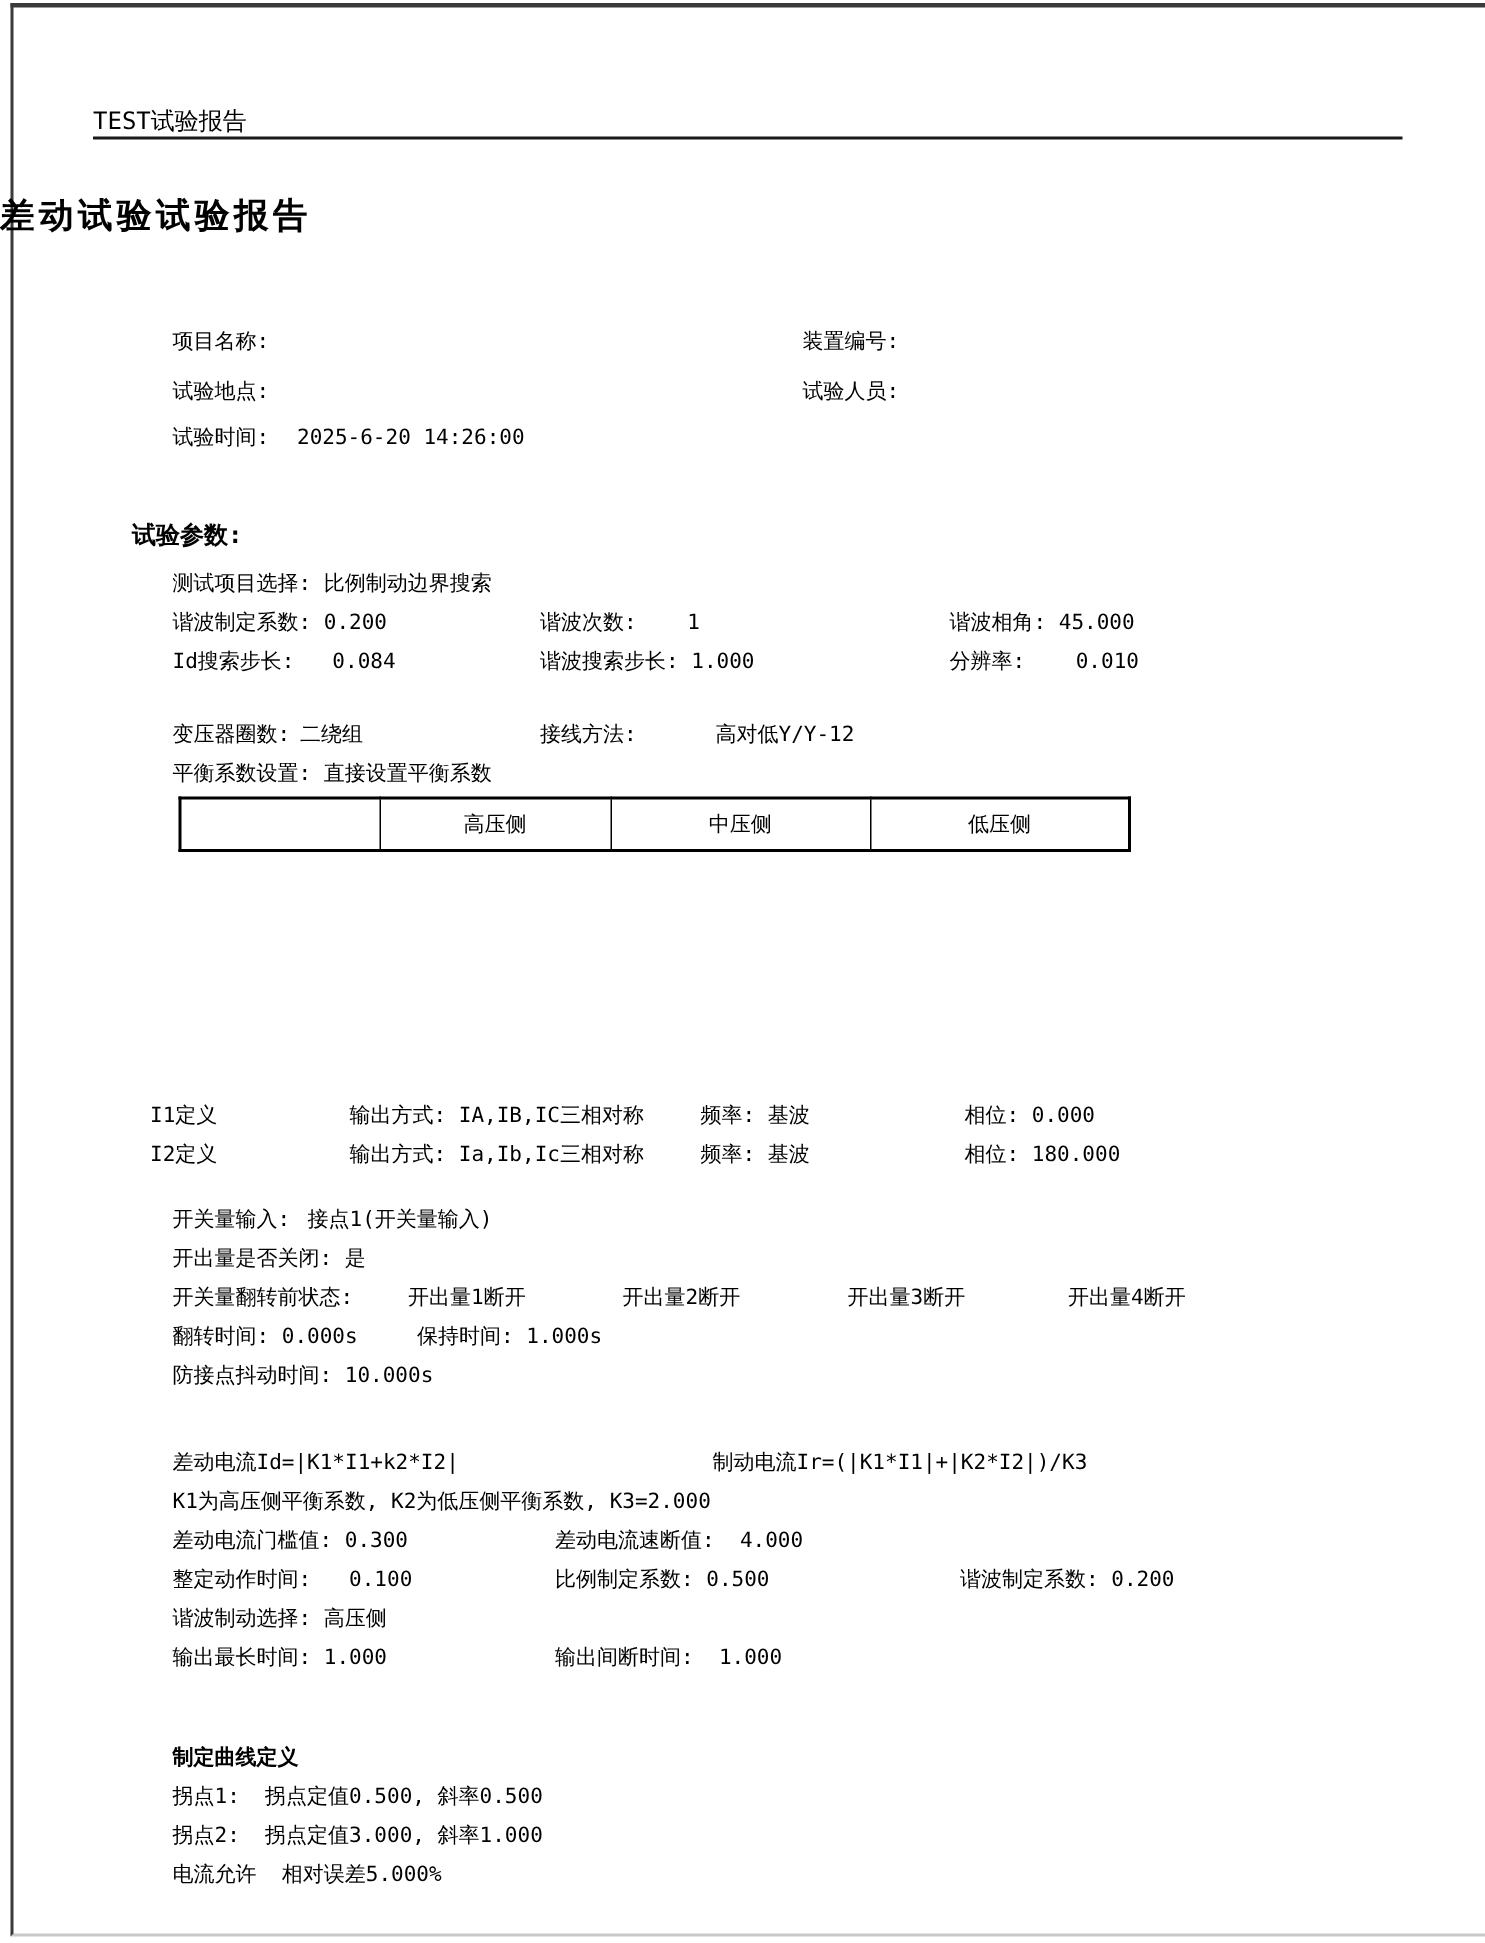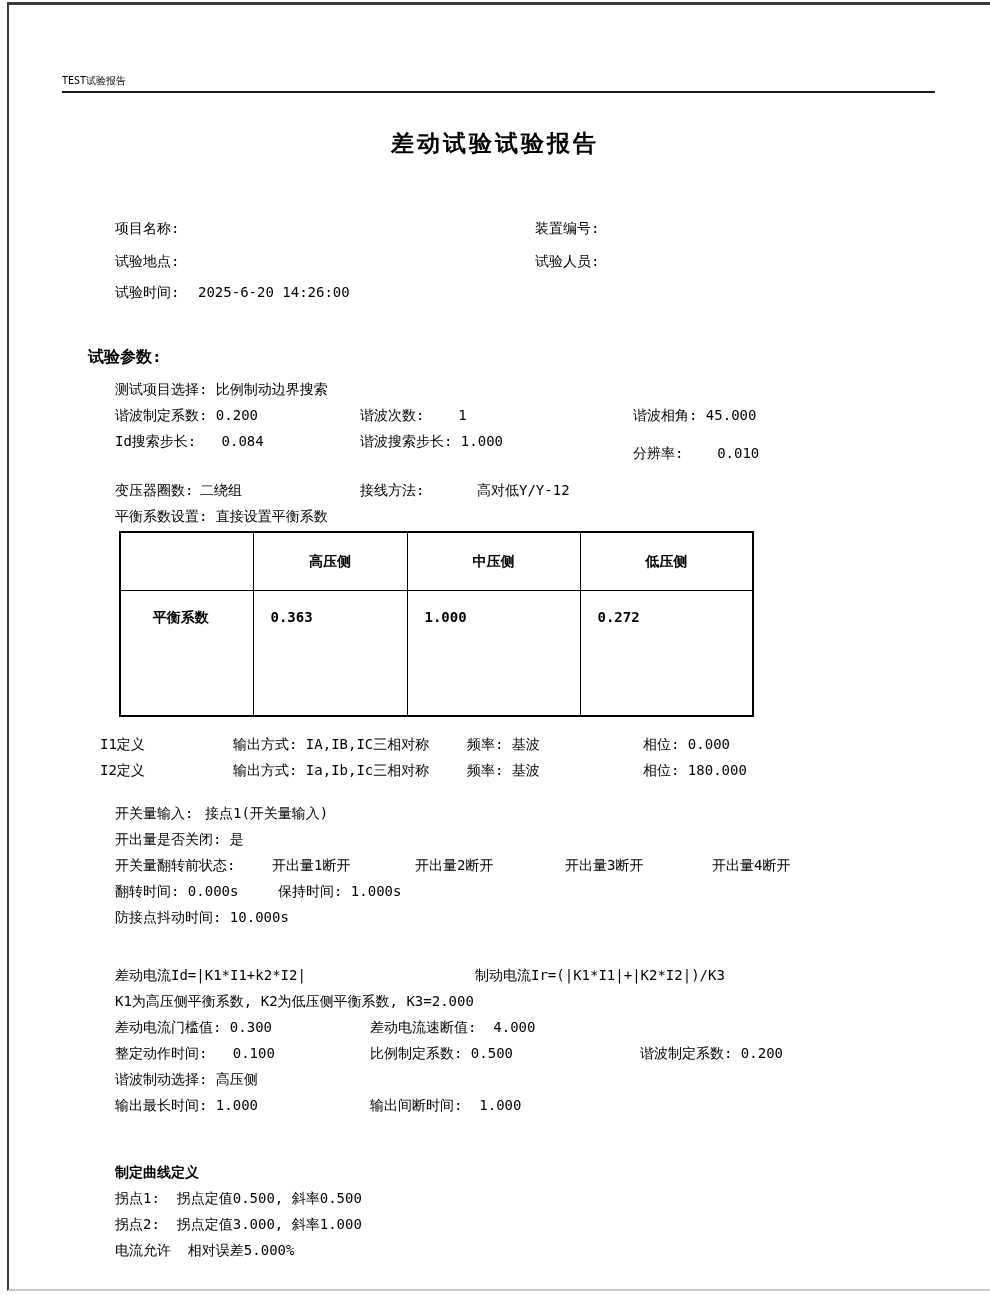--- a/index.html
+++ b/index.html
@@ -13,38 +13,38 @@
     position:absolute;left:7px;top:2px;width:983px;height:1289px;
     box-sizing:border-box;background:#fff;
     border-top:3px solid #3a3a3a;
     border-left:2px solid #3a3a3a;
     border-bottom:2px solid #c9c9c9;
   }
   .t{
     position:absolute;white-space:pre;
     font-size:14px;line-height:18px;color:#000;
   }
-  .small{font-size:10px;}
+  .small{font-size:16px;}
   .b{font-weight:bold;}
   .sec{font-size:16px;font-weight:bold;margin-top:16px;}
   .title{
-    position:absolute;left:0;top:128px;width:990px;text-align:center;
+    position:absolute;left:0;top:128px;width:990px;text-align:left;
     font-size:23px;font-weight:bold;letter-spacing:3px;
   }
   .hdr-rule{
     position:absolute;left:62px;top:91px;width:873px;height:2px;background:#1a1a1a;
   }
   table.param{
     position:absolute;left:119px;top:531px;width:633px;height:186px;
     border-collapse:collapse;table-layout:fixed;
     font-size:14px;
   }
   table.param td,table.param th{
     border-left:1px solid #000;border-right:1px solid #000;
-    padding:12px;font-weight:bold;overflow:hidden;white-space:pre;
+    padding:0;font-weight:normal;overflow:hidden;white-space:pre;
   }
   table.param{border:2px solid #000;}
   table.param thead th{
     height:33px;text-align:center;vertical-align:middle;
     border-bottom:1px solid #000;
   }
   table.param tbody td{
     height:29px;vertical-align:middle;text-align:left;padding-left:17px;
   }
   table.param tbody td.rowlab{text-align:center;padding-left:0;}
@@ -68,21 +68,21 @@
 <span class="t" style="left:115px;top:283px">试验时间:</span>
 <span class="t" style="left:198px;top:283px">2025-6-20 14:26:00</span>
 
 <span class="t sec" style="left:88px;top:332px">试验参数:</span>
 <span class="t" style="left:115px;top:380px">测试项目选择: 比例制动边界搜索</span>
 <span class="t" style="left:115px;top:406px">谐波制定系数: 0.200</span>
 <span class="t" style="left:360px;top:406px">谐波次数:    1</span>
 <span class="t" style="left:633px;top:406px">谐波相角: 45.000</span>
 <span class="t" style="left:115px;top:432px">Id搜索步长:   0.084</span>
 <span class="t" style="left:360px;top:432px">谐波搜索步长: 1.000</span>
-<span class="t" style="left:633px;top:444px">分辨率:    0.010</span>
+<span class="t" style="left:633px;top:432px">分辨率:    0.010</span>
 
 <span class="t" style="left:115px;top:481px">变压器圈数:</span>
 <span class="t" style="left:200px;top:481px">二绕组</span>
 <span class="t" style="left:360px;top:481px">接线方法:</span>
 <span class="t" style="left:477px;top:481px">高对低Y/Y-12</span>
 <span class="t" style="left:115px;top:507px">平衡系数设置: 直接设置平衡系数</span>
 
 <table class="param">
   <colgroup>
       <col class="c0">
@@ -92,26 +92,20 @@
     </colgroup>
   <thead>
     <tr>
       <th></th>
       <th>高压侧</th>
       <th>中压侧</th>
       <th>低压侧</th>
     </tr>
   </thead>
   <tbody>
-    <tr class="last">
-      <td class="rowlab">平衡系数</td>
-      <td>0.363</td>
-      <td>1.000</td>
-      <td>0.272</td>
-    </tr>
   </tbody>
 </table>
 
 <span class="t" style="left:100px;top:735px">I1定义</span>
 <span class="t" style="left:233px;top:735px">输出方式: IA,IB,IC三相对称</span>
 <span class="t" style="left:467px;top:735px">频率: 基波</span>
 <span class="t" style="left:643px;top:735px">相位: 0.000</span>
 <span class="t" style="left:100px;top:761px">I2定义</span>
 <span class="t" style="left:233px;top:761px">输出方式: Ia,Ib,Ic三相对称</span>
 <span class="t" style="left:467px;top:761px">频率: 基波</span>

